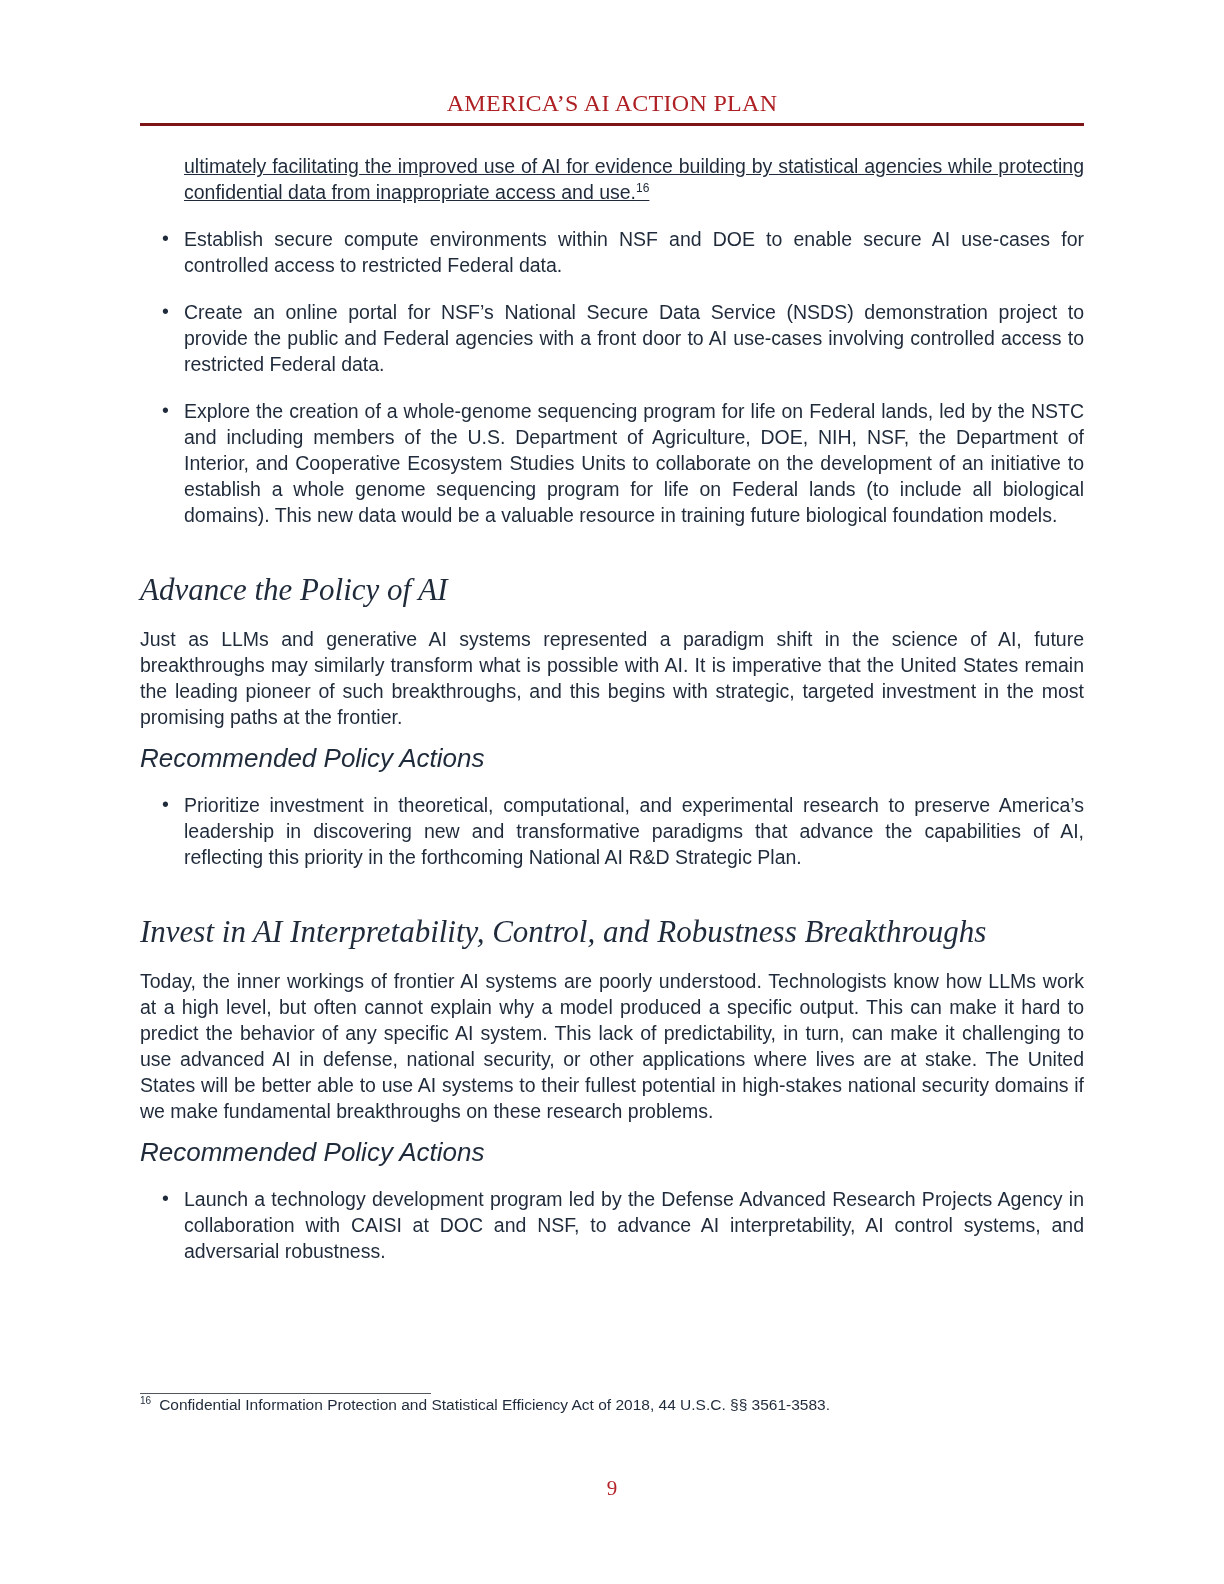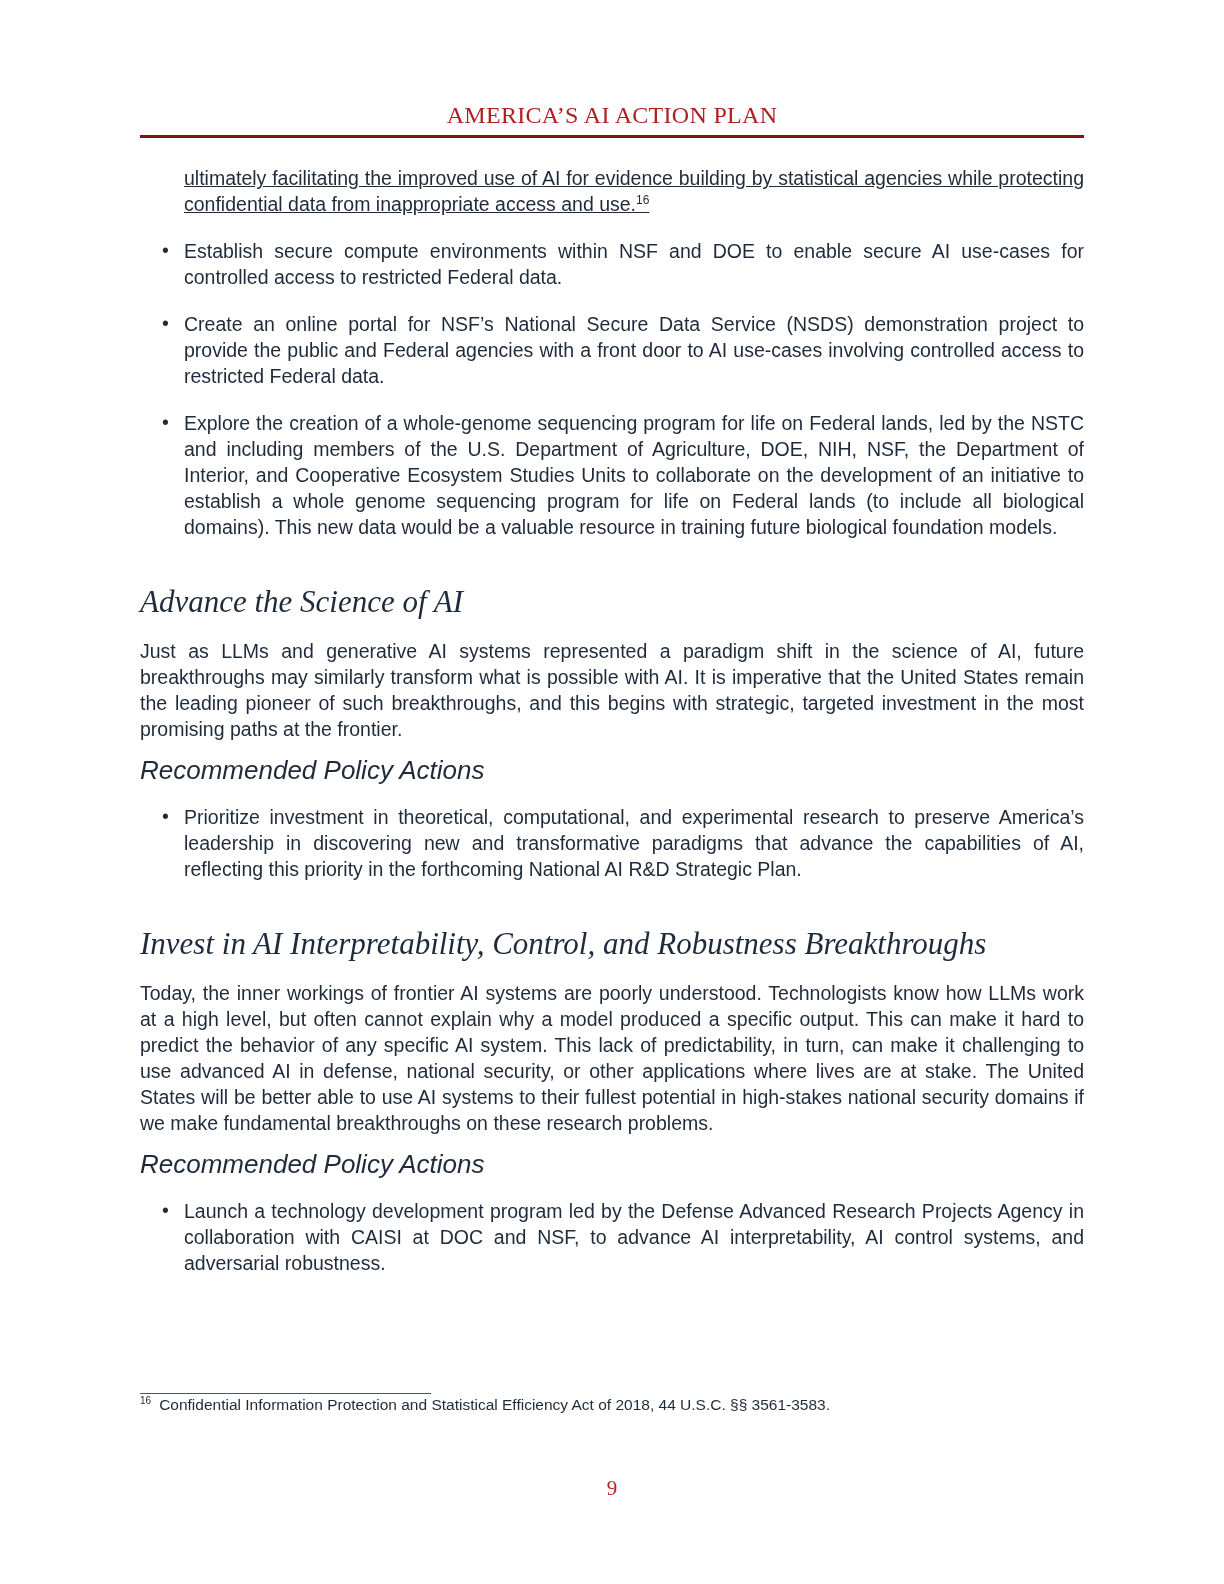--- a/index.html
+++ b/index.html
@@ -8,21 +8,21 @@
     width: 1224px;
     height: 1584px;
     position: relative;
     font-family: "Liberation Sans", sans-serif;
     color: #1F2A3A;
     overflow: hidden;
   }
   .page {
     position: absolute;
     inset: 0;
-    padding: 16px 140px;
+    padding: 4px 140px;
   }
   
   .header-title {
     margin-top: 86px;
     text-align: center;
     font-family: "Liberation Serif", serif;
     font-size: 24px;
     font-weight: 400;
     letter-spacing: 0.3px;
     color: #AE2024;
@@ -138,21 +138,21 @@
 
     <div class="body-text bullet">
       <span>Create an online portal for NSF’s National Secure Data Service (NSDS) demonstration project to provide the public and Federal agencies with a front door to AI use-cases involving controlled access to restricted Federal data.</span>
     </div>
 
     <div class="body-text bullet">
       <span>Explore the creation of a whole-genome sequencing program for life on Federal lands, led by the NSTC and including members of the U.S. Department of Agriculture, DOE, NIH, NSF, the Department of Interior, and Cooperative Ecosystem Studies Units to collaborate on the development of an initiative to establish a whole genome sequencing program for life on Federal lands (to include all biological domains). This new data would be a valuable resource in training future biological foundation models.</span>
     </div>
 
     <section>
-      <h2 class="section-heading">Advance the Science of AI</h2>
+      <h2 class="section-heading">Advance the Policy of AI</h2>
 
       <p class="body-text section-paragraph">Just as LLMs and generative AI systems represented a paradigm shift in the science of AI, future breakthroughs may similarly transform what is possible with AI. It is imperative that the United States remain the leading pioneer of such breakthroughs, and this begins with strategic, targeted investment in the most promising paths at the frontier.</p>
 
       <p class="rpa-subheading">Recommended Policy Actions</p>
 
       <div class="body-text bullet">
         <span>Prioritize investment in theoretical, computational, and experimental research to preserve America’s leadership in discovering new and transformative paradigms that advance the capabilities of AI, reflecting this priority in the forthcoming National AI R&amp;D Strategic Plan.</span>
       </div>
     </section>
 

